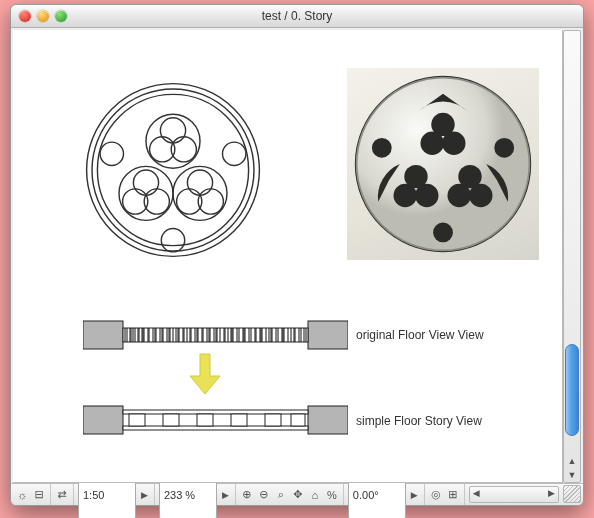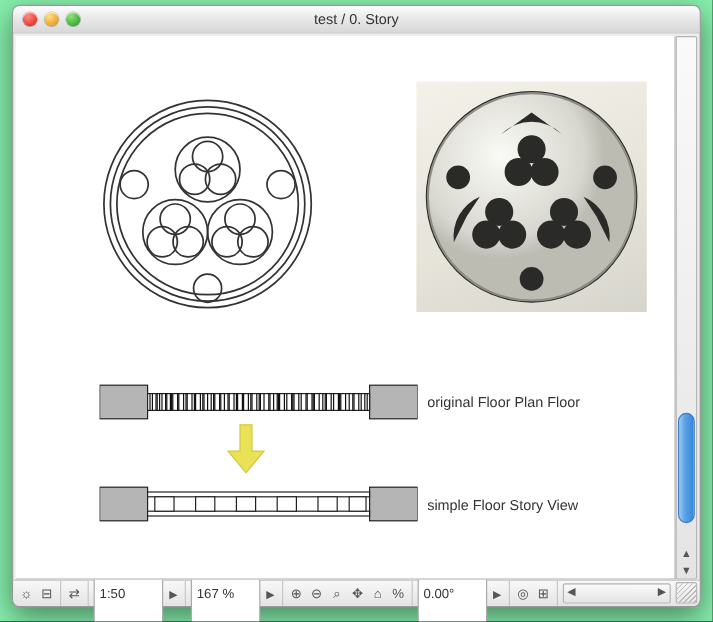--- a/index.html
+++ b/index.html
@@ -1,16 +1,16 @@
 <!DOCTYPE html>
 <html><head>
 <meta charset="utf-8">
 <style>
   html, body { margin:0; padding:0; background:#000; font-family: "Lucida Grande", Arial, sans-serif; font-size:11px; }
-  .desktop { width:594px; height:518px; position:relative; background:#86efac; overflow:hidden; }
+  .desktop { width:594px; height:518px; position:relative; background:#fca5a5; overflow:hidden; }
   .window {
     position:absolute; left:10px; top:4px; width:572px; height:500px;
     background:#ededed; border:1px solid #9a9a9a; border-radius:6px;
     box-shadow: 0 8px 24px rgba(0,0,0,0.45);
     display:flex; flex-direction:column;
   }
   
   .titlebar {
     height:22px; flex:0 0 22px;
     background: linear-gradient(#fdfdfd,#e8e8e8 50%,#d8d8d8);
@@ -284,21 +284,21 @@
             <rect x="40" y="26" width="185" height="4"></rect>
             <rect x="46" y="14" width="16" height="12"></rect>
             <rect x="80" y="14" width="16" height="12"></rect>
             <rect x="114" y="14" width="16" height="12"></rect>
             <rect x="148" y="14" width="16" height="12"></rect>
             <rect x="182" y="14" width="16" height="12"></rect>
             <rect x="208" y="14" width="14" height="12"></rect>
           </g>
         </svg>
 
-        <div class="label label1">original Floor Plan Floor</div>
+        <div class="label label1">original Floor View View</div>
         <div class="label label2">simple Floor Story View</div>
       </div>
 
       <div class="rscroll">
         <div class="track">
             <div class="thumb"></div>
           </div>
         <div class="arrow">▲</div>
         <div class="arrow">▼</div>
       </div>
@@ -310,21 +310,21 @@
         <span class="tb-icon">⊟</span>
       </div>
       <div class="tb-group">
         <span class="tb-icon">⇄</span>
       </div>
       <div class="tb-group">
         <span class="tb-field scale">1:50</span>
         <span class="tb-arrow">▶</span>
       </div>
       <div class="tb-group">
-        <span class="tb-field zoom">167 %</span>
+        <span class="tb-field zoom">233 %</span>
         <span class="tb-arrow">▶</span>
       </div>
       <div class="tb-group">
         <span class="tb-btn">⊕</span>
         <span class="tb-btn">⊖</span>
         <span class="tb-btn">⌕</span>
         <span class="tb-btn">✥</span>
         <span class="tb-btn">⌂</span>
         <span class="tb-btn">%</span>
       </div>

